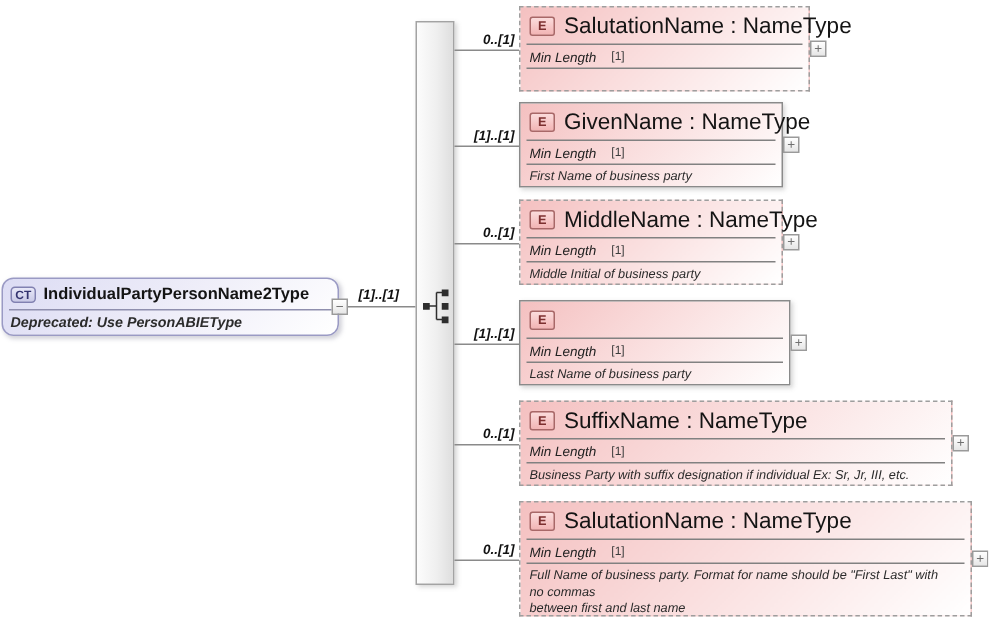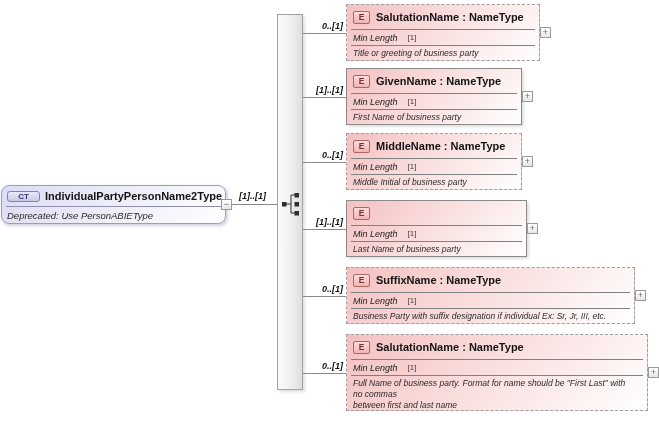--- a/index.html
+++ b/index.html
@@ -9,28 +9,28 @@
 
   
   .ct-box {
     position:absolute; left:1px; top:185px; width:225px; height:39px;
     border:1px solid #9a9ac4; border-radius:8px;
     background:linear-gradient(135deg,#dcdcf4 0%, #ecebf8 45%, #ffffff 100%);
     box-shadow:1.5px 1.5px 3px rgba(130,130,150,0.35);
   }
   .ct-header { height:18px; display:flex; align-items:center; gap:5px; padding:2px 5px 0 5px; }
   .ct-badge {
-    width:33px; height:11px; border:1px solid #8181b1; border-radius:3px;
+    width:17px; height:11px; border:1px solid #8181b1; border-radius:3px;
     background:linear-gradient(180deg,#e8e8f8,#c9c9e6);
     color:#33336f; font-size:8px; font-weight:bold;
     display:flex; align-items:center; justify-content:center; flex:0 0 auto;
   }
   .ct-title { font-size:11px; font-weight:bold; color:#141414; white-space:nowrap; }
   .ct-divider { border-top:1px solid #8f8fae; margin:2px 4px 0 4px; }
-  .ct-annotation { font-size:9.5px; font-style:italic; color:#2b2b2b; padding:3px 5px 0 5px; white-space:nowrap; }
+  .ct-annotation { font-size:9.5px; font-style:italic; color:#2b2b2b; padding:3px 5px 0 5px; white-space:nowrap;font-weight:bold; }
 
   
   .seq-bar {
     position:absolute; left:277px; top:14px; width:26px; height:376px;
     border:1px solid #a3a3a3;
     background:linear-gradient(90deg,#fcfcfc 0%, #efefef 55%, #dedede 100%);
     box-shadow:1.5px 1.5px 3px rgba(120,120,120,0.30);
   }
   .seq-icon { position:absolute; left:281px; top:192px; }
 
@@ -58,21 +58,21 @@
   }
   .ebox.optional { border:1px dashed #9e9e9e; }
   .ebox.required { border:1px solid #8a8a8a; box-shadow:1.5px 1.5px 3px rgba(120,120,120,0.30); }
   .e-header { height:24px; display:flex; align-items:center; gap:6px; padding:0 6px; }
   .e-badge {
     width:17px; height:13px; border:1px solid #a86868; border-radius:2px;
     background:linear-gradient(180deg,#fbdcdc,#f2b4b4);
     color:#7c2f2f; font-size:8.5px; font-weight:bold;
     display:flex; align-items:center; justify-content:center; flex:0 0 auto;
   }
-  .e-title { font-size:11px; font-weight:bold; color:#141414; white-space:nowrap; }
+  .e-title { font-size:15px; font-weight:normal; color:#141414; white-space:nowrap; }
   .e-divider { border-top:1px solid #818181; margin:0 4px; }
   .facet-row { height:15px; display:flex; align-items:center; padding:0 6px;text-align:center; }
   .facet-label { font-size:9px; font-style:italic; color:#222222; white-space:nowrap; }
   .facet-value { font-size:8px; color:#3d3d3d; margin-left:10px; white-space:nowrap; }
   .e-desc {
     padding:2px 6px 0 6px; font-size:8.5px; font-style:italic; color:#2b2b2b;
     line-height:11px; white-space:pre;
   }
 </style>
 </head>
@@ -126,21 +126,20 @@
     <div class="e-header">
       <span class="e-badge">E</span>
       <span class="e-title">SalutationName : NameType</span>
     </div>
     <div class="e-divider"></div>
     <div class="facet-row">
       <span class="facet-label">Min Length</span>
       <span class="facet-value">[1]</span>
     </div>
     <div class="e-divider"></div>
-    <div class="e-desc">Title or greeting of business party</div>
   </div>
   <div class="handle" style="left:540px; top:27px;">+</div>
 
   <div class="ebox required" style="left:346px; top:68px; width:176px; height:57px;">
     <div class="e-header">
       <span class="e-badge">E</span>
       <span class="e-title">GivenName : NameType</span>
     </div>
     <div class="e-divider"></div>
     <div class="facet-row">

